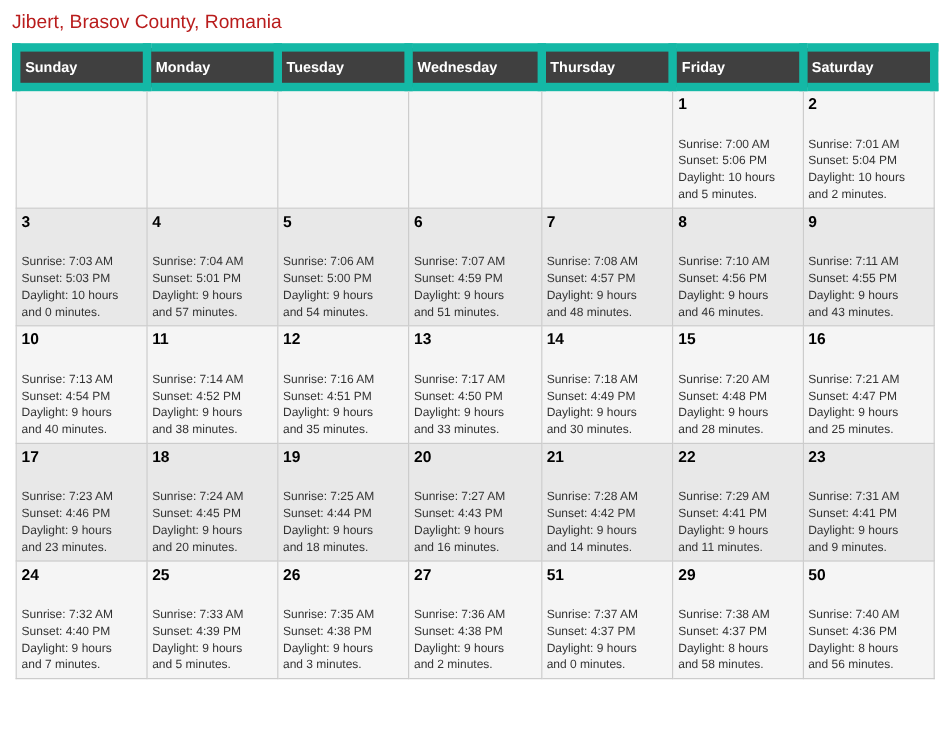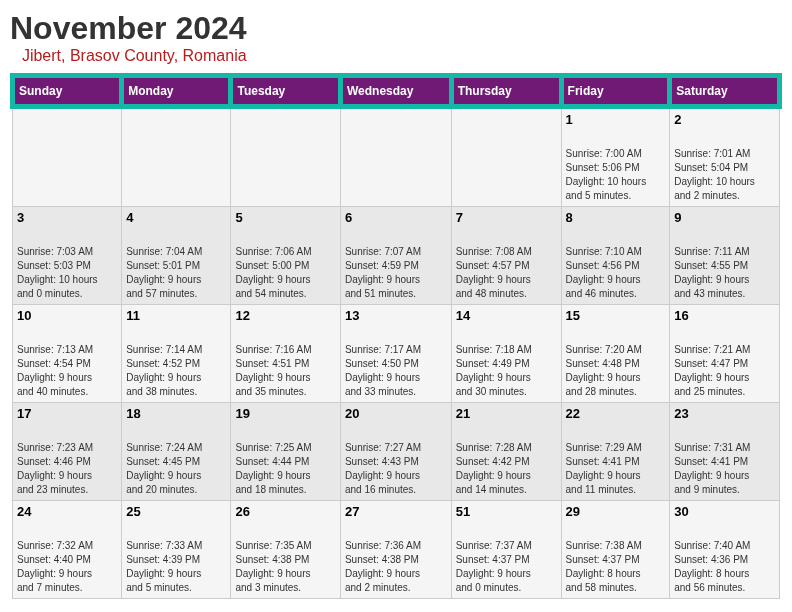--- a/index.html
+++ b/index.html
@@ -32,27 +32,27 @@
     .calendar-subtitle {
       font-size: 16px;
       color: #b91c1c;
     }
     table {
       width: 100%;
       border-collapse: collapse;
       font-size: 11px;
     }
     thead tr th {
-      background-color: #701a75;
+      background-color: #404040;
       color: #fff;
       padding: 6px 4px;
       text-align: left;
       font-size: 12px;
       font-weight: bold;
-      border: 5px solid #14b8a6;
+      border: 7px solid #14b8a6;
     }
     tbody tr td {
       border: 1px solid #ccc;
       vertical-align: top;
       padding: 3px 4px;
       min-height: 80px;
       height: 80px;
       width: 113px;
     }
     tbody tr:nth-child(odd) td {
@@ -75,21 +75,20 @@
     }
     .empty-cell {
       background-color: #f5f5f5;
     }
   </style>
 </head>
 <body>
 
 <div class="header-section">
   <div class="title-section">
-    <div class="calendar-title">November 2024</div>
     <div class="calendar-subtitle">Jibert, Brasov County, Romania</div>
   </div>
 </div>
 
 <table>
   <thead>
     <tr>
     <th>Sunday</th>
         <th>Monday</th>
         <th>Tuesday</th>
@@ -224,18 +223,18 @@
         </td>
         <td>
           <span class="day-number">51</span>
           <div class="day-info">Sunrise: 7:37 AM<br>Sunset: 4:37 PM<br>Daylight: 9 hours<br>and 0 minutes.</div>
         </td>
         <td>
           <span class="day-number">29</span>
           <div class="day-info">Sunrise: 7:38 AM<br>Sunset: 4:37 PM<br>Daylight: 8 hours<br>and 58 minutes.</div>
         </td>
         <td>
-          <span class="day-number">30</span>
+          <span class="day-number">50</span>
           <div class="day-info">Sunrise: 7:40 AM<br>Sunset: 4:36 PM<br>Daylight: 8 hours<br>and 56 minutes.</div>
         </td>
       </tr>
     </tbody>
 </table>
 
 </body></html>

